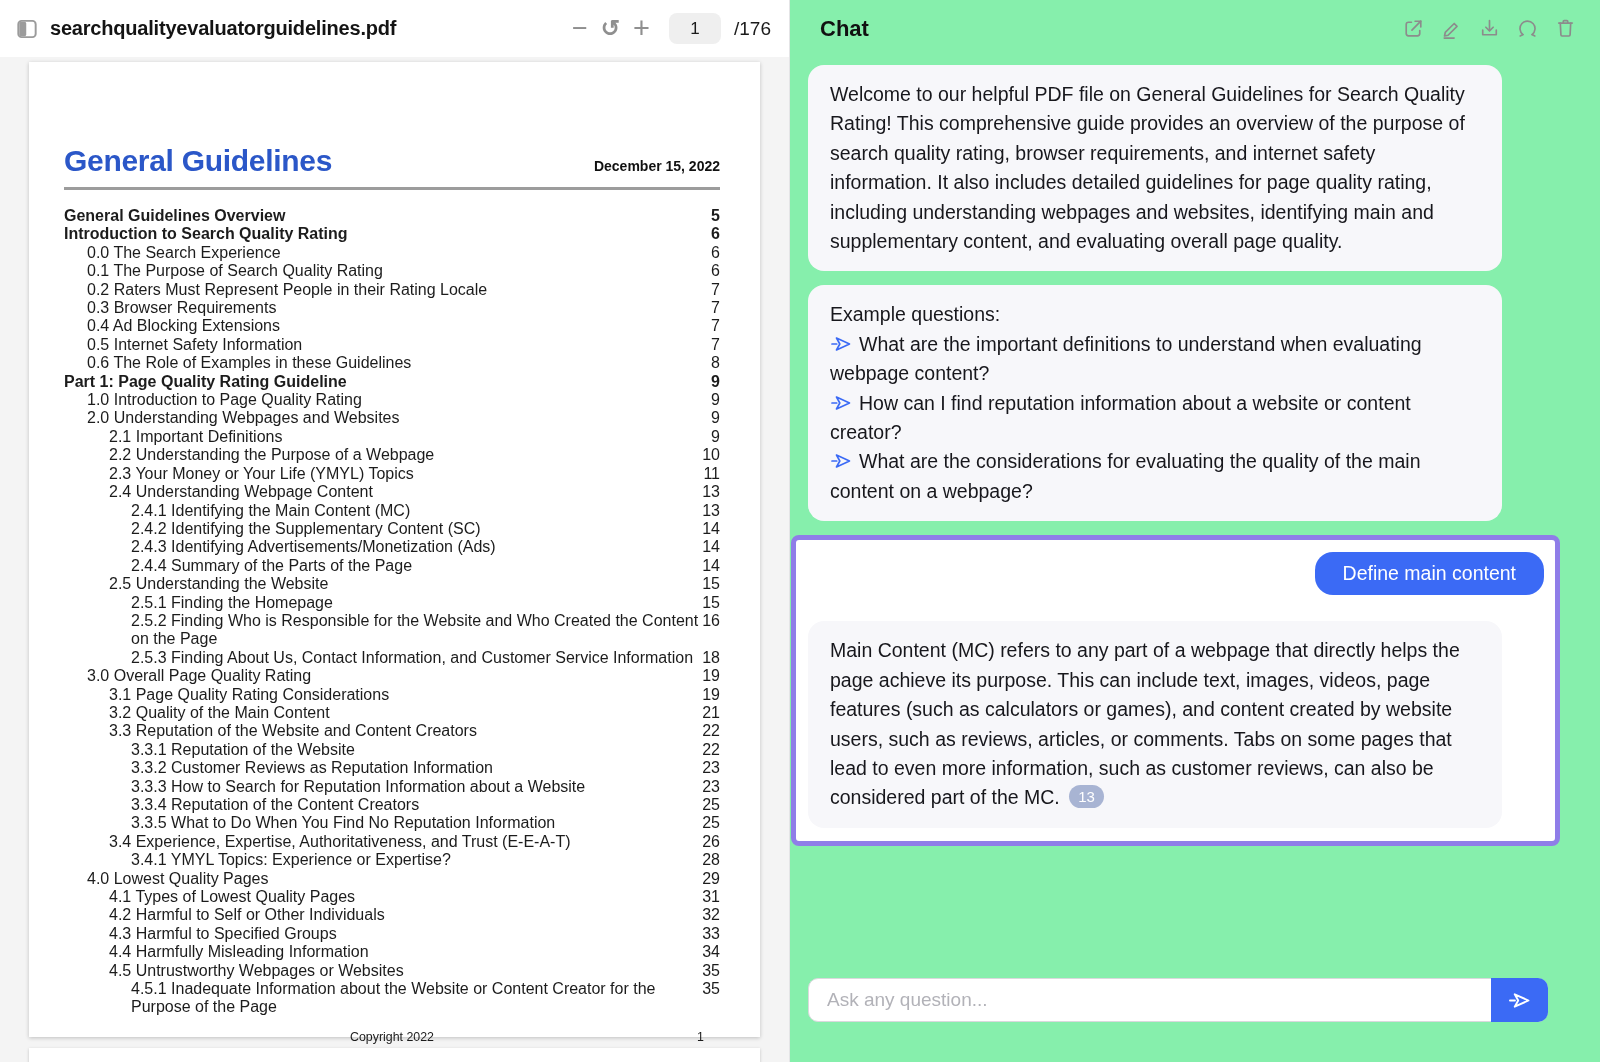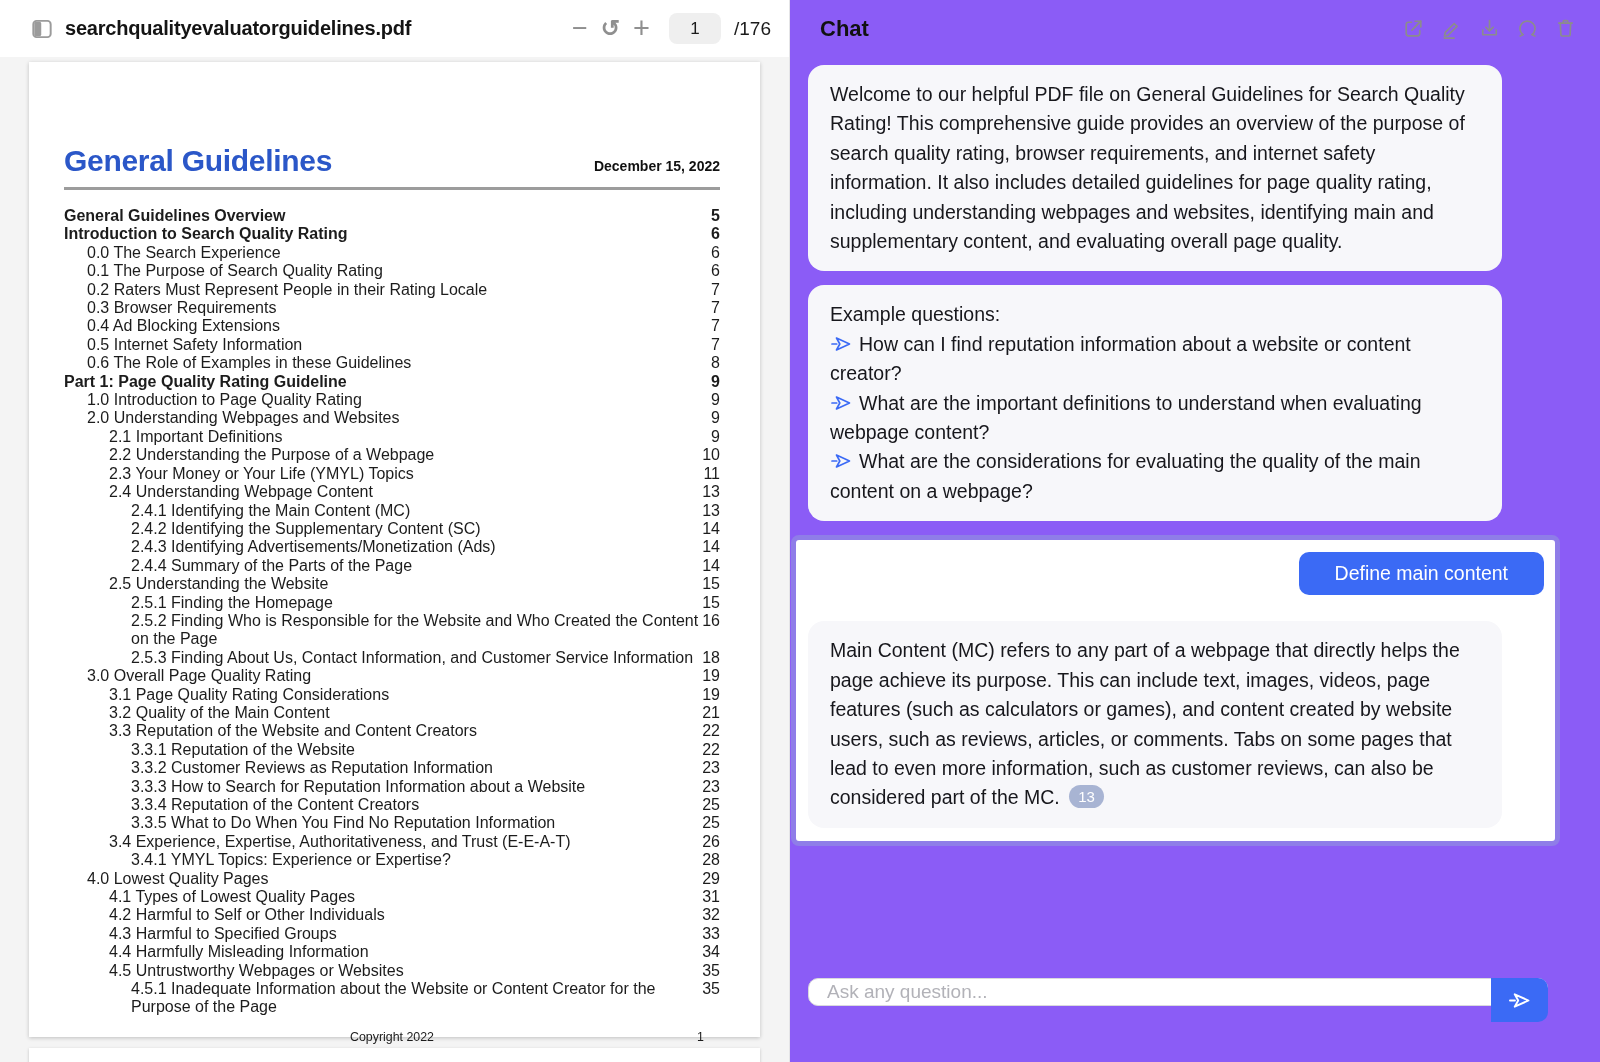--- a/index.html
+++ b/index.html
@@ -2,21 +2,21 @@
 <html><head>
 <meta charset="utf-8">
 <style>
   * { box-sizing: border-box; margin: 0; padding: 0; }
   html,body { width:1600px; height:1062px; overflow:hidden; }
   body { font-family:"Liberation Sans","DejaVu Sans",sans-serif; background:#fff; color:#111; }
   .app { display:flex; width:1600px; height:1062px; }
 
   
   .left-pane { width:790px; flex:none; display:flex; flex-direction:column; background:#fff; border-right:1px solid #e4e4e6; }
-  .pdf-header { height:57px; flex:none; display:flex; align-items:center; padding:0 18px 0 14px; background:#fff;margin-left:15px; }
+  .pdf-header { height:57px; flex:none; display:flex; align-items:center; padding:0 18px 0 14px; background:#fff; }
   .sidebar-toggle { width:26px; height:26px; border:none; background:none; cursor:pointer; padding:0; margin-right:10px; }
   .filename { font-size:20px; font-weight:700; color:#141414; letter-spacing:-.2px; white-space:nowrap; }
   .pdf-toolbar { margin-left:auto; display:flex; align-items:center; gap:9px; }
   .tb-btn { background:none; border:none; color:#8f8f8f; cursor:pointer; line-height:1; padding:0 2px; }
   .tb-minus { font-size:27px; }
   .tb-reset { font-size:23px; font-weight:700; }
   .tb-plus { font-size:29px; }
   .page-box { width:52px; height:31px; background:#efefef; border:none; border-radius:8px; text-align:center; font-size:17px; color:#1a1a1a; margin-left:8px; }
   .page-total { font-size:19px; color:#1a1a1a; margin-left:4px; }
 
@@ -30,43 +30,43 @@
   .toc-row.bold { font-weight:700; }
   .toc-row .toc-page { font-weight:inherit; }
   .toc-row.lvl1 .toc-label { padding-left:23px; }
   .toc-row.lvl2 .toc-label { padding-left:45px; }
   .toc-row.lvl3 .toc-label { padding-left:67px; }
   .doc-footer { position:relative; margin-top:13px; font-size:12.4px; color:#1c1c1c; text-align:center; }
   .doc-footer .footer-page { position:absolute; right:16px; top:0; }
   .pdf-page2 { width:731px; height:16px; margin:11px auto 0; background:#fff; box-shadow:0 1px 3px rgba(0,0,0,.2); }
 
   
-  .chat-pane { flex:1; display:flex; flex-direction:column; background:#8b5cf6; }
+  .chat-pane { flex:1; display:flex; flex-direction:column; background:#86efac; }
   .chat-header { height:57px; flex:none; display:flex; align-items:center; padding:0 22px 0 30px; }
   .chat-title { font-size:22px; font-weight:700; color:#111; }
   .chat-icons { margin-left:auto; display:flex; align-items:center; gap:13px; }
   .icon-btn { background:none; border:none; cursor:pointer; padding:0; width:25px; height:25px; }
   .icon-btn svg { width:25px; height:25px; stroke:#8c8c8c; stroke-width:1.6; fill:none; stroke-linecap:round; stroke-linejoin:round; }
 
   .chat-body { flex:1; overflow:hidden; padding:8px 40px 0 18px; }
   .bubble { background:#f7f7fa; border-radius:16px; padding:15px 22px; font-size:19.5px; line-height:29.4px; color:#17171c; width:fit-content; max-width:694px; }
   .bubble + .bubble, .bubble + .highlight-box { margin-top:14px; }
   .q-heading { display:block; }
   .q-row { cursor:pointer; }
   .q-row svg { width:23px; height:18px; vertical-align:-2px; margin-right:6px; stroke:#3b6af5; stroke-width:1.7; fill:none; stroke-linecap:round; stroke-linejoin:round; }
 
   .highlight-box { margin-left:-17px; border:5px solid #8f7de8; border-radius:8px; background:#fff; padding:12px 11px 13px 12px; }
   .user-row { text-align:right; }
-  .user-pill { display:inline-block; background:#3b6af5; color:#fff; font-size:19.5px; line-height:23px; padding:10px 36px; border-radius:10px; }
+  .user-pill { display:inline-block; background:#3b6af5; color:#fff; font-size:19.5px; line-height:23px; padding:10px 28px; border-radius:18px; }
   .answer-bubble { margin-top:26px; }
   .citation-badge { display:inline-block; background:#a8b4d3; color:#fff; font-size:15px; line-height:15px; padding:4px 9px; border-radius:12px; vertical-align:2px; margin-left:4px; cursor:pointer; border:none; }
 
   .chat-input-wrap { flex:none; padding:10px 52px 40px 18px; }
   .input-row { position:relative; height:44px; }
-  .chat-input { width:100%; height:28px; border:1.5px solid #d9d9dd; border-radius:10px; padding:0 70px 0 18px; font-size:19px; color:#333; font-family:inherit; outline:none; }
+  .chat-input { width:100%; height:44px; border:1.5px solid #d9d9dd; border-radius:10px; padding:0 70px 0 18px; font-size:19px; color:#333; font-family:inherit; outline:none; }
   .chat-input::placeholder { color:#b2b2b8; }
   .send-btn { position:absolute; right:0; top:0; width:57px; height:44px; background:#3b6af5; border:none; border-radius:0 10px 10px 0; cursor:pointer; display:flex; align-items:center; justify-content:center; }
   .send-btn svg { width:24px; height:19px; stroke:#fff; stroke-width:1.8; fill:none; stroke-linecap:round; stroke-linejoin:round; }
 </style>
 </head>
 <body>
 
 <div class="app">
 
   <div class="left-pane">
@@ -318,27 +318,27 @@
       <div class="bubble">
         <span>Welcome to our helpful PDF file on General Guidelines for Search Quality Rating! This comprehensive guide provides an overview of the purpose of search quality rating, browser requirements, and internet safety information. It also includes detailed guidelines for page quality rating, including understanding webpages and websites, identifying main and supplementary content, and evaluating overall page quality.</span>
       </div>
 
       <div class="bubble">
         <span class="q-heading">Example questions:</span>
         <div class="q-row">
           <svg viewBox="0 0 22 18">
               <path d="M1.5 9h4.7"></path>
               <path d="M6 3.1 19 9 6 14.9 9.3 9z"></path>
-            </svg><span>How can I find reputation information about a website or content creator?</span>
+            </svg><span>What are the important definitions to understand when evaluating webpage content?</span>
         </div>
         <div class="q-row">
           <svg viewBox="0 0 22 18">
               <path d="M1.5 9h4.7"></path>
               <path d="M6 3.1 19 9 6 14.9 9.3 9z"></path>
-            </svg><span>What are the important definitions to understand when evaluating webpage content?</span>
+            </svg><span>How can I find reputation information about a website or content creator?</span>
         </div>
         <div class="q-row">
           <svg viewBox="0 0 22 18">
               <path d="M1.5 9h4.7"></path>
               <path d="M6 3.1 19 9 6 14.9 9.3 9z"></path>
             </svg><span>What are the considerations for evaluating the quality of the main content on a webpage?</span>
         </div>
       </div>
 
       <div class="highlight-box">

